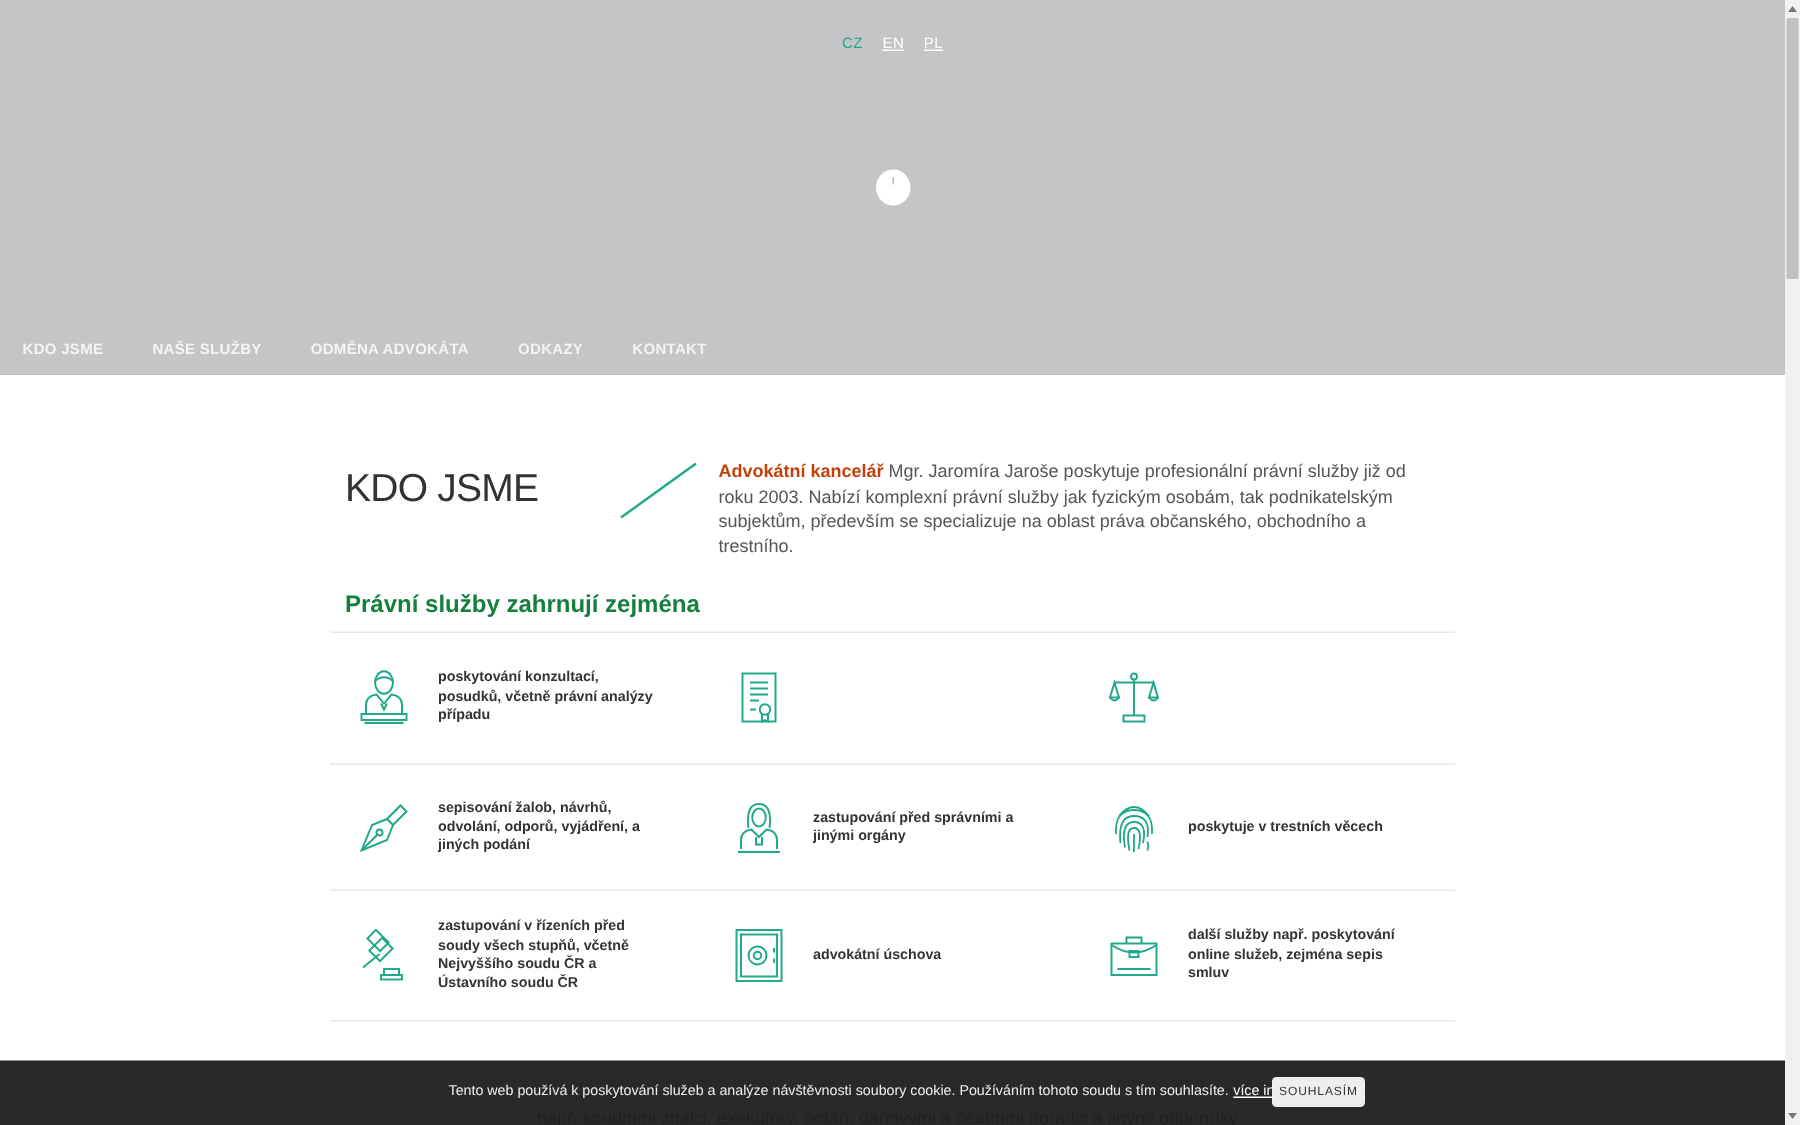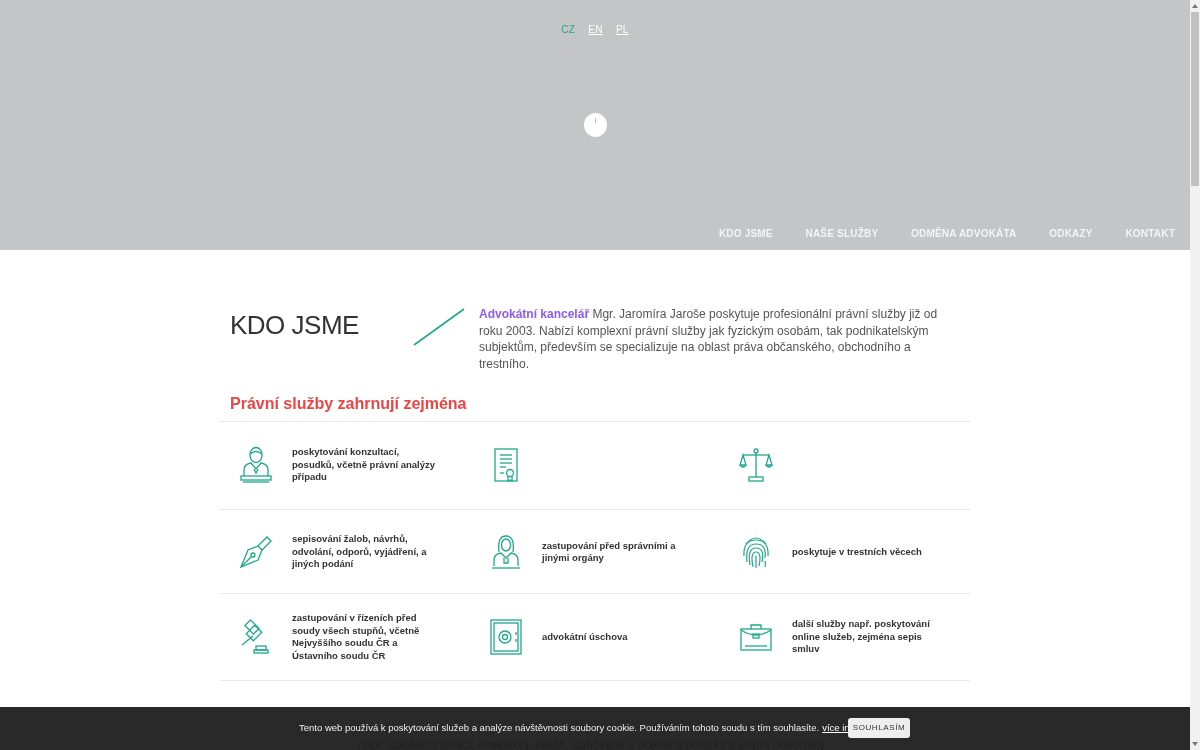--- a/index.html
+++ b/index.html
@@ -8,30 +8,30 @@
 
   .page { position: absolute; left: 0; top: 0; width: 1190px; height: 750px; overflow: hidden; }
 
   
   .hero { position: absolute; left: 0; top: 0; width: 1190px; height: 250px; background: #c4c5c7; }
   .lang { position: absolute; top: 24px; left: 0; width: 1190px; text-align: center; font-size: 10px; letter-spacing: 0.3px; }
   .lang a { display: inline-block; margin: 0 5px; color: #fff; text-decoration: underline; }
   .lang a.active { color: #1fa88a; text-decoration: none; }
   .scroll-dot { position: absolute; left: 584px; top: 113px; width: 23px; height: 24px; border-radius: 50%; background: #fff; }
   .scroll-dot::after { content: ""; position: absolute; left: 11px; top: 5px; width: 1px; height: 5px; background: #bbb; }
-  .nav { position: absolute; top: 228px; left: 0; width: 1190px; text-align: right; font-size: 10px; font-weight: bold; }
+  .nav { position: absolute; top: 228px; left: 0; width: 1190px; text-align: left; font-size: 10px; font-weight: bold; }
   .nav a { display: inline-block; color: #f4f4f4; margin: 0 15px; letter-spacing: 0.2px; text-decoration: none; }
 
   
   .about-title { position: absolute; left: 230px; top: 310px; font-size: 26px; color: #333; font-weight: normal; letter-spacing: -0.5px; }
   .about-line { position: absolute; left: 412px; top: 306px; }
   .about-text { position: absolute; left: 479px; top: 306px; width: 470px; font-size: 12px; line-height: 16.5px; color: #555; }
-  .about-text b { color: #8b5cf6; }
-
-  .section-title { position: absolute; left: 230px; top: 395px; font-size: 16px; font-weight: bold; color: #ef4444; }
+  .about-text b { color: #c2410c; }
+
+  .section-title { position: absolute; left: 230px; top: 395px; font-size: 16px; font-weight: bold; color: #15803d; }
   .hr { position: absolute; left: 220px; width: 750px; height: 1px; background: #e9e9e9; }
 
   .services { position: absolute; left: 220px; top: 422px; width: 750px; }
   .svc { position: absolute; width: 250px; display: flex; align-items: center; }
   .svc .ic { width: 72px; display: flex; justify-content: center; align-items: center; flex-shrink: 0; }
   .svc .tx { font-size: 9.5px; line-height: 12.5px; color: #333; font-weight: bold; width: 150px; }
 
   
   .hidden-text { position: absolute; left: 358px; top: 738px; font-size: 12px; color: #555; white-space: nowrap; }
 

